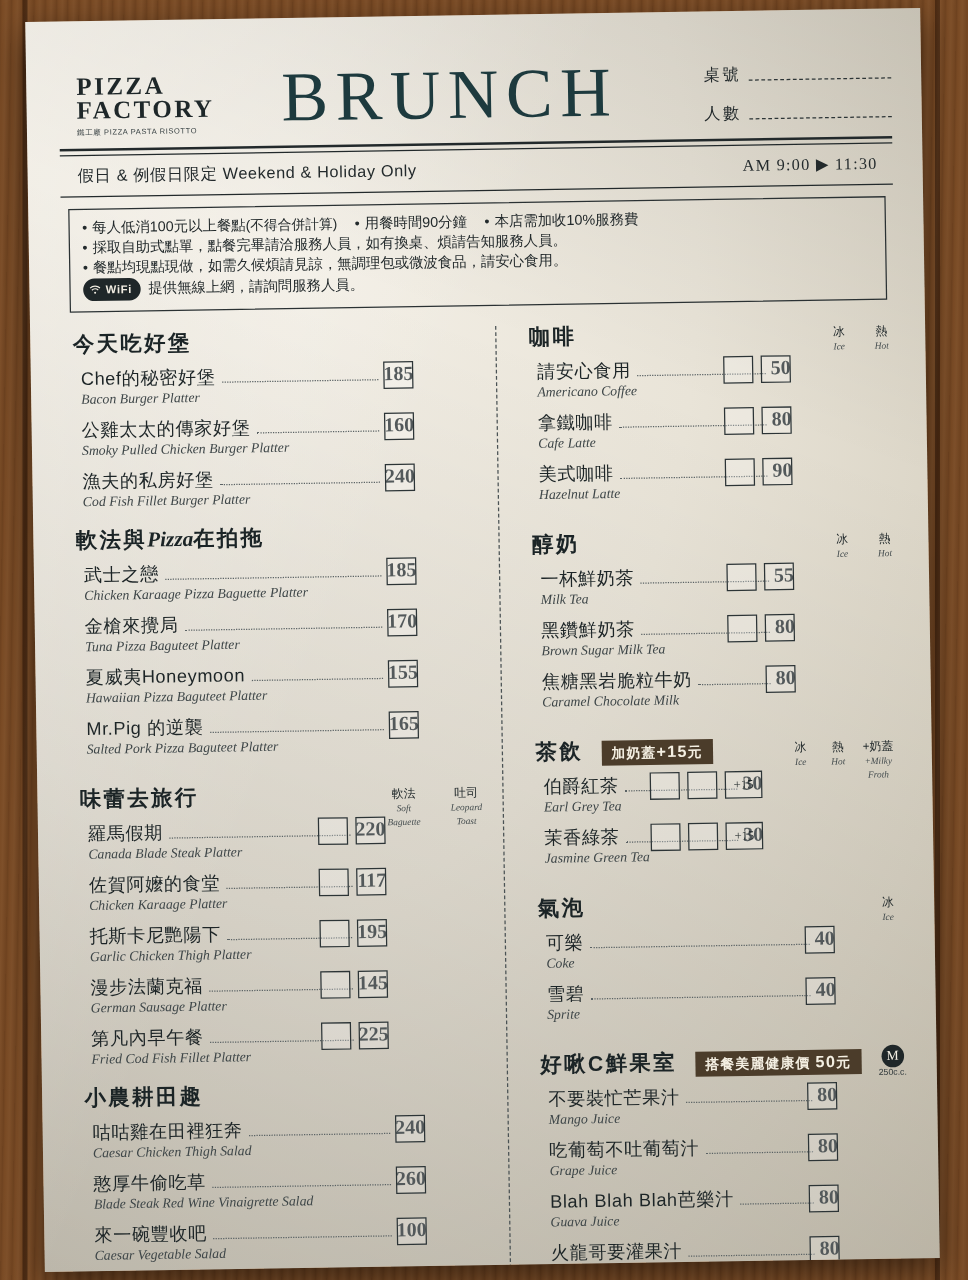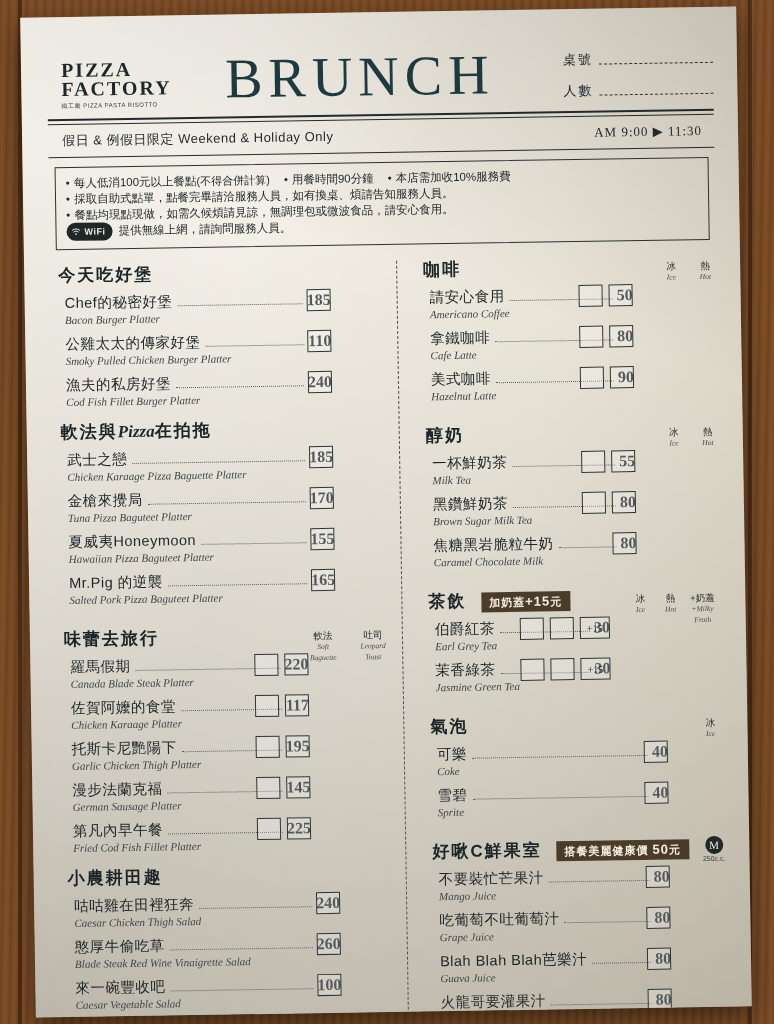--- a/index.html
+++ b/index.html
@@ -389,21 +389,21 @@
               </div>
             <div class="en">Bacon Burger Platter</div>
             <div class="boxes">
                 <span class="bx"></span>
               </div>
           </div>
           <div class="item">
             <div class="top">
                 <span class="zh">公雞太太的傳家好堡</span>
                 <span class="dots"></span>
-                <span class="price">110</span>
+                <span class="price">160</span>
               </div>
             <div class="en">Smoky Pulled Chicken Burger Platter</div>
             <div class="boxes">
                 <span class="bx"></span>
               </div>
           </div>
           <div class="item">
             <div class="top">
                 <span class="zh">漁夫的私房好堡</span>
                 <span class="dots"></span>

